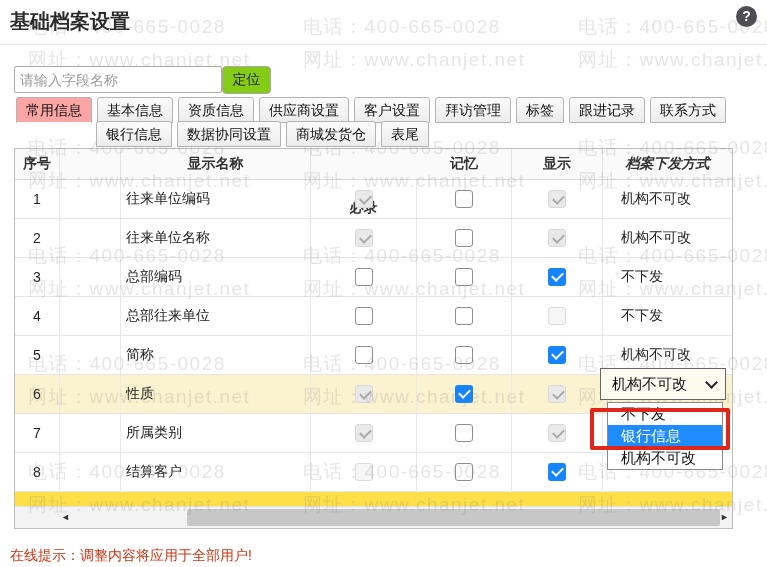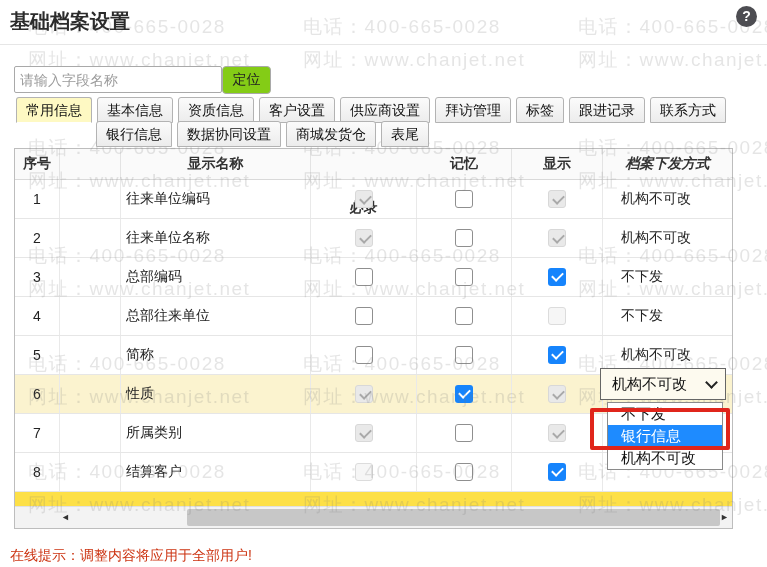--- a/index.html
+++ b/index.html
@@ -23,21 +23,21 @@
   .search-input::placeholder{color:#9b9b9b}
   .locate-btn{position:absolute;left:222px;top:66px;width:49px;height:28px;border:1px solid #a9a9a9;
         background:#84cc16;border-radius:4px;font-size:14px;color:#222;z-index:7;cursor:pointer}
 
   
   .tabs-row{position:absolute;display:flex;z-index:7}
   #tabsRow1{left:16px;top:97px}
   #tabsRow2{left:96px;top:121px}
   .tab{height:24px;line-height:24px;padding:0 9px;border:1px solid #b3b3b3;border-radius:3px 3px 0 0;
        background:linear-gradient(#fbfbfb,#ececec);margin-right:5px;font-size:14px;color:#111;cursor:pointer;white-space:nowrap}
-  .tab.active{background:#fef9c3;border-bottom-color:#fff}
+  .tab.active{background:#fca5a5;border-bottom-color:#fff}
 
   
   .panel{position:absolute;left:14px;top:148px;width:717px;height:379px;border:1px solid #bdbdbd;
          background:#fde047;z-index:2}
   .thead{display:flex;height:30px;background:#fafafa;border-bottom:1px solid #d9d9d9}
   .th{display:flex;align-items:center;justify-content:center;font-size:14px;font-weight:bold;color:#333;
       border-right:1px solid #e3e3e3;box-sizing:border-box;height:100%}
   .th:last-child{border-right:none}
   .tr{display:flex;height:38px;border-bottom:1px solid #e6e6e6;background:#fff}
   .tr.hl{background:#fbf3cf}
@@ -122,22 +122,22 @@
 <div class="help">?</div>
 <div class="divider"></div>
 
 <input class="search-input" type="text" placeholder="请输入字段名称" style="">
 <button class="locate-btn">定位</button>
 
 <div class="tabs-row" id="tabsRow1">
     <span class="tab active">常用信息</span>
     <span class="tab">基本信息</span>
     <span class="tab">资质信息</span>
+    <span class="tab">供应商设置</span>
     <span class="tab">客户设置</span>
-    <span class="tab">供应商设置</span>
     <span class="tab">拜访管理</span>
     <span class="tab">标签</span>
     <span class="tab">跟进记录</span>
     <span class="tab">联系方式</span>
   </div>
 <div class="tabs-row" id="tabsRow2">
     <span class="tab">银行信息</span>
     <span class="tab">数据协同设置</span>
     <span class="tab">商城发货仓</span>
     <span class="tab">表尾</span>

